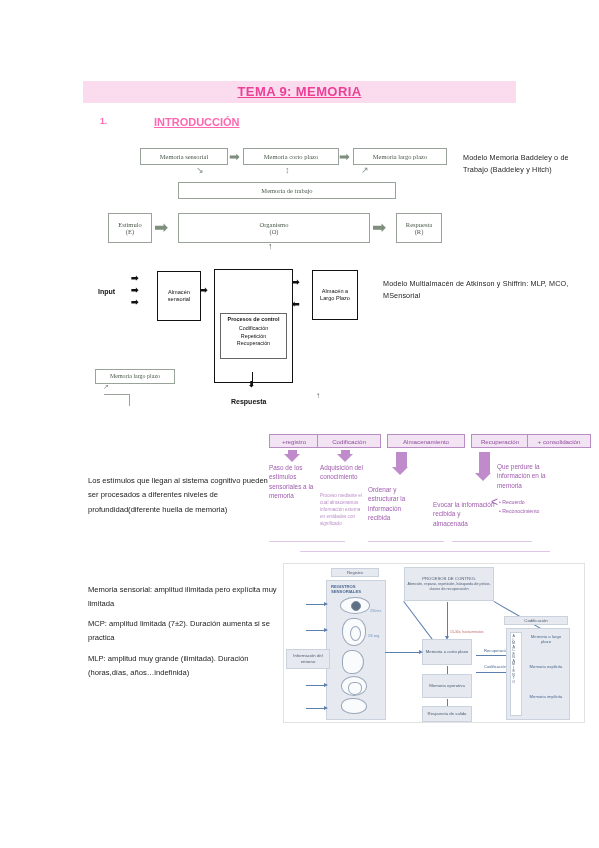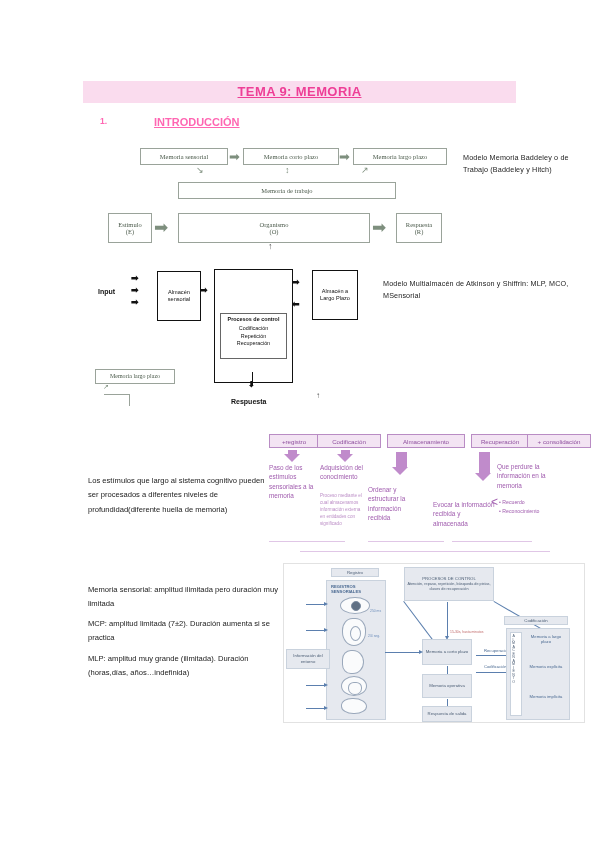--- a/index.html
+++ b/index.html
@@ -155,23 +155,23 @@
     <div class="gbox" style="left:95px;top:369px;width:78px;height:13px;font-size:6px;">Memoria largo plazo</div>
     <div class="gthin" style="left:103px;top:383px;font-size:7px;">↗</div>
     <div class="bline" style="left:104px;top:394px;width:26px;height:1px;background:#9aa39a;"></div>
     <div class="bline" style="left:129px;top:394px;width:1px;height:12px;background:#9aa39a;"></div>
     <div class="gthin" style="left:316px;top:392px;color:#555;font-size:8px;">↑</div>
   </div>
 
   <div class="annot" style="left:463px;top:152px;width:120px;">Modelo Memoria Baddeley o de Trabajo (Baddeley y Hitch)</div>
   <div class="annot" style="left:383px;top:278px;width:205px;">Modelo Multialmacén de Atkinson y Shiffrin: MLP, MCO, MSensorial</div>
 
-  <div class="body-text" style="left:88px;top:474px;width:180px;">Los estímulos que largo al sistema cognitivo pueden ser procesados a diferentes niveles de profundidad(diferente huella de memoria)</div>
-
-  <div class="body-text" style="left:88px;top:583px;width:190px;">Memoria sensorial: amplitud ilimitada pero duración muy limitada</div>
+  <div class="body-text" style="left:88px;top:474px;width:180px;">Los estímulos que llegan al sistema cognitivo pueden ser procesados a diferentes niveles de profundidad(diferente huella de memoria)</div>
+
+  <div class="body-text" style="left:88px;top:583px;width:190px;">Memoria sensorial: amplitud ilimitada pero explícita muy limitada</div>
   <div class="body-text" style="left:88px;top:617px;width:190px;">MCP: amplitud limitada (7±2). Duración aumenta si se practica</div>
   <div class="body-text" style="left:88px;top:652px;width:190px;">MLP: amplitud muy grande (ilimitada). Duración (horas,días, años…indefinida)</div>
 
   <div>
     <div class="pbox" style="left:269px;top:434px;width:48px;">+registro</div>
     <div class="pbox" style="left:317px;top:434px;width:62px;">Codificación</div>
     <div class="pbox" style="left:387px;top:434px;width:76px;">Almacenamiento</div>
     <div class="pbox" style="left:471px;top:434px;width:56px;">Recuperación</div>
     <div class="pbox" style="left:527px;top:434px;width:62px;">+ consolidación</div>
 

